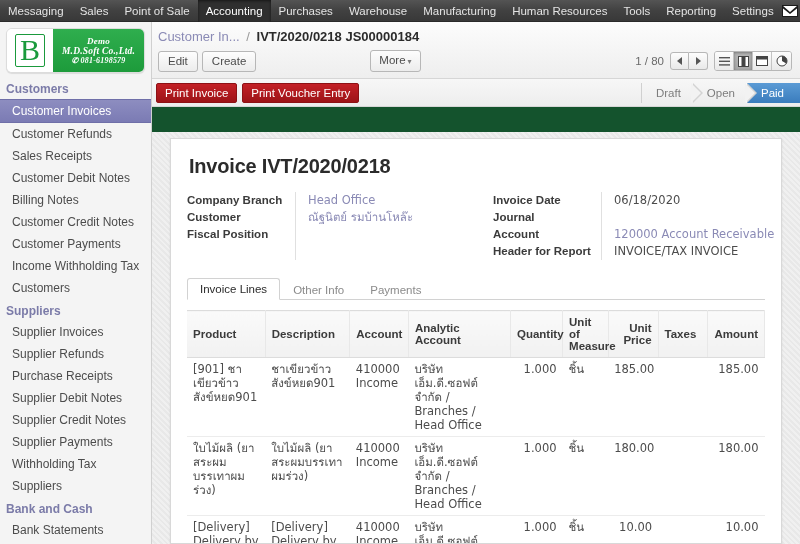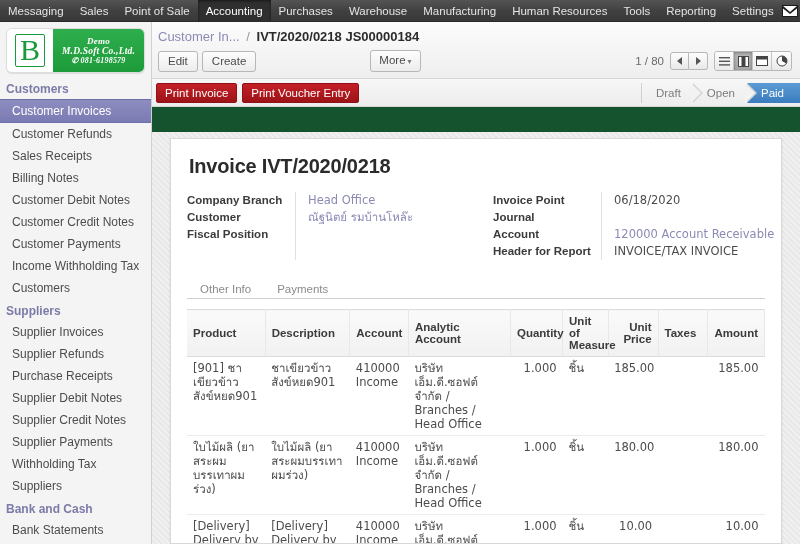--- a/index.html
+++ b/index.html
@@ -283,22 +283,22 @@
       <div class="l1">Demo</div>
       <div class="l2">M.D.Soft Co.,Ltd.</div>
       <div class="l3">✆ 081-6198579</div>
     </div>
   </div>
   <div id="sb-list">
       <div class="sb-section">Customers</div>
       <div class="sb-item active">Customer Invoices</div>
       <div class="sb-item">Customer Refunds</div>
       <div class="sb-item">Sales Receipts</div>
+      <div class="sb-item">Customer Debit Notes</div>
       <div class="sb-item">Billing Notes</div>
-      <div class="sb-item">Customer Debit Notes</div>
       <div class="sb-item">Customer Credit Notes</div>
       <div class="sb-item">Customer Payments</div>
       <div class="sb-item">Income Withholding Tax</div>
       <div class="sb-item">Customers</div>
       <div class="sb-section">Suppliers</div>
       <div class="sb-item">Supplier Invoices</div>
       <div class="sb-item">Supplier Refunds</div>
       <div class="sb-item">Purchase Receipts</div>
       <div class="sb-item">Supplier Debit Notes</div>
       <div class="sb-item">Supplier Credit Notes</div>
@@ -401,35 +401,36 @@
             </div>
           <div class="hvalues" id="hv-left" style="width:198px;">
               <div class="lnk thai">Head Office</div>
               <div class="lnk thai">ณัฐนิตย์ รมบ้านโหล๊ะ</div>
               <div class="thai"></div>
               <div class="thai"></div>
             </div>
         </div>
         <div class="hcol right">
           <div class="hlabels" id="hl-right">
-              <div>Invoice Point</div>
+              <div>Invoice Date</div>
               <div>Journal</div>
               <div>Account</div>
               <div>Header for Report</div>
             </div>
           <div class="hvalues" id="hv-right" style="width:161px;">
               <div class="thai">06/18/2020</div>
               <div class="thai"></div>
               <div class="lnk thai">120000 Account Receivable</div>
               <div class="thai">INVOICE/TAX INVOICE</div>
             </div>
         </div>
       </div>
 
       <div id="tabs">
+          <div class="tab active">Invoice Lines</div>
           <div class="tab">Other Info</div>
           <div class="tab">Payments</div>
         </div>
 
       <div id="tbl-wrap">
         <table id="lines">
           <colgroup>
             <col style="width:72px">
               <col style="width:78px">
               <col style="width:54px">

